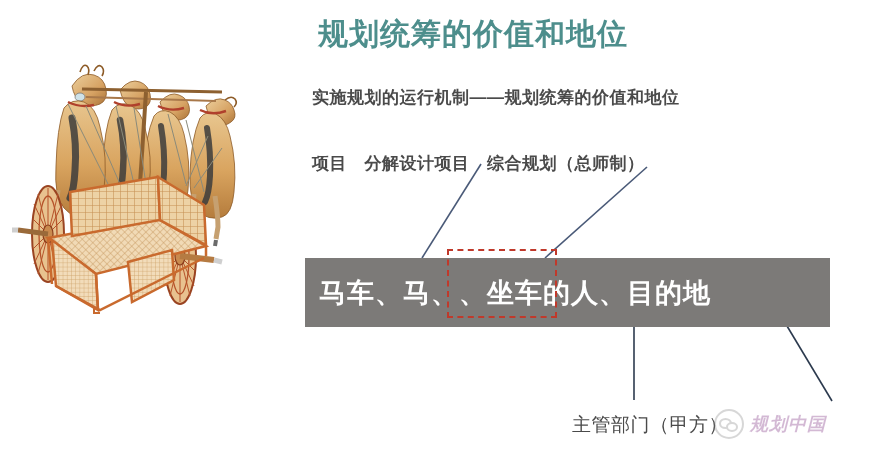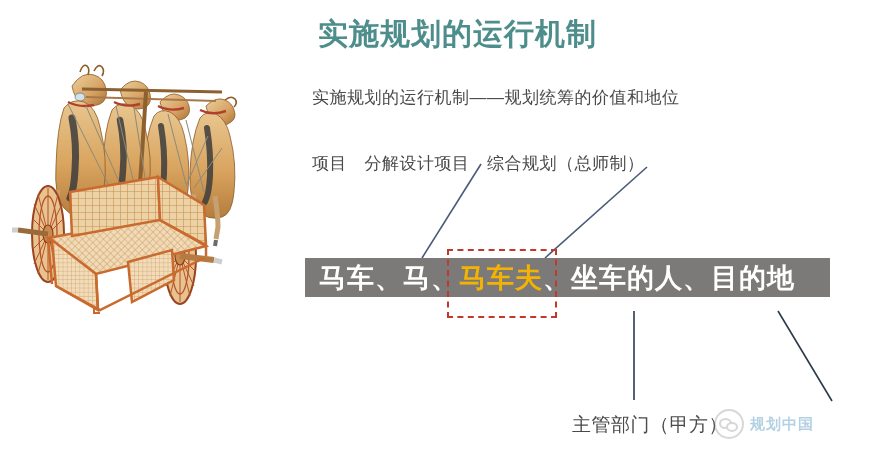--- a/index.html
+++ b/index.html
@@ -25,35 +25,35 @@
     font-weight: bold;
     color: #4d8e8c;
     letter-spacing: 1px;
     white-space: nowrap;
   }
 
   
   .subline {
     position: absolute;
     font-size: 17px;
-    font-weight: normal;
+    font-weight: bold;
     color: #4a4a4a;
     white-space: nowrap;
     letter-spacing: 0.5px;
   }
   #subline1 { left: 312px; top: 86px; }
   #subline2 { left: 312px; top: 124px; margin-top: 28px; }
 
   
   #banner {
     position: absolute;
     left: 305px;
     top: 258px;
     width: 525px;
-    height: 39px;
+    height: 69px;
     background: #7c7a78;
     display: flex;
     align-items: center;
     white-space: nowrap;
   }
   #banner .btxt {
     font-size: 27px;
     font-weight: bold;
     color: #ffffff;
     letter-spacing: 1px;
@@ -131,24 +131,25 @@
   }
   #watermark .wm-logo::before {
     width: 9px; height: 7px;
     left: 3px; top: 7px;
   }
   #watermark .wm-logo::after {
     width: 8px; height: 6px;
     left: 10px; top: 11px;
   }
   #watermark .wm-text {
-    font-size: 15px;
+    font-size: 18px;
     font-weight: bold;
-    color: #0369a1;
+    color: #701a75;
     letter-spacing: 1px;
+    font-style: italic;
   }
 
   
   #chariot {
     position: absolute;
     left: 8px;
     top: 44px;
     width: 280px;
     height: 272px;
   }
@@ -307,35 +308,34 @@
 
       <path d="M120 218 L124 258 L166 236 L164 206 Z" fill="url(#mesh2)" stroke="#c96a2e" stroke-width="2.5"></path>
 
       <path d="M40 194 L44 240 M88 230 L90 266 M198 202 L198 212" stroke="#c96a2e" stroke-width="2.5" fill="none"></path>
       <path d="M48 242 L92 266 L196 214" fill="none" stroke="#c96a2e" stroke-width="2.5"></path>
 
       <path d="M86 262 l0 7 l6 0" fill="none" stroke="#c96a2e" stroke-width="2"></path>
     </g>
   </svg>
 
-  <div id="title">实施规划的运行机制</div>
+  <div id="title">规划统筹的价值和地位</div>
 
   <div class="subline" id="subline1">实施规划的运行机制——规划统筹的价值和地位</div>
   <div class="subline" id="subline2">项目　分解设计项目　综合规划（总师制）</div>
 
   <svg id="connectors">
     <line x1="422" y1="258" x2="481" y2="164" stroke="#4a5a78" stroke-width="1.6"></line>
     <line x1="545" y1="258" x2="647" y2="167" stroke="#4a5a78" stroke-width="1.6"></line>
     <line x1="634" y1="311" x2="634" y2="400" stroke="#2c3a4e" stroke-width="1.6"></line>
     <line x1="778" y1="311" x2="832" y2="401" stroke="#2c3a4e" stroke-width="1.6"></line>
   </svg>
 
   <div id="banner">
     <span class="btxt">马车、马、</span>
-    <span class="btxt hl">马车夫</span>
     <span class="btxt tail">、坐车的人、目的地</span>
   </div>
 
   <div id="dashbox"></div>
 
   <div id="bottomlabel">主管部门（甲方）</div>
 
   <div id="watermark">
     <span class="wm-logo"></span>
     <span class="wm-text">规划中国</span>

